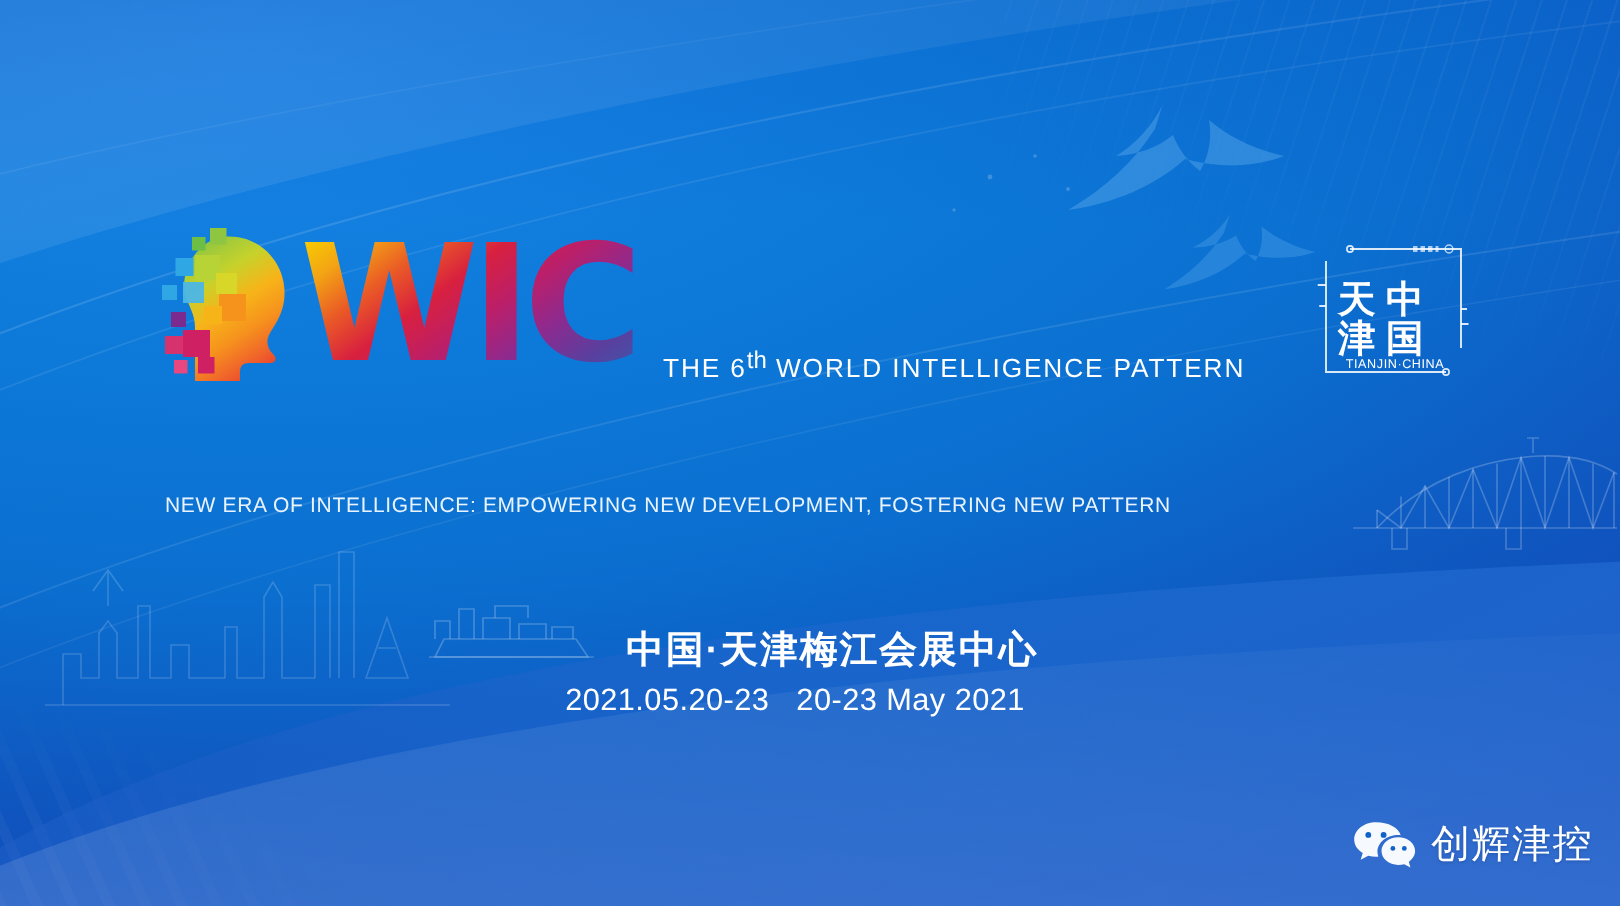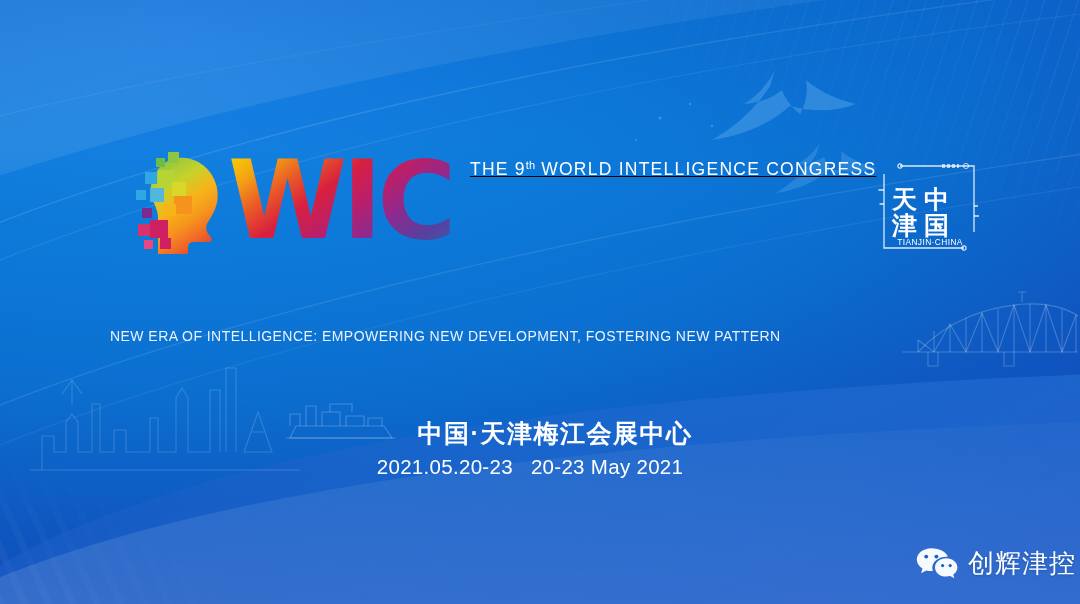--- a/index.html
+++ b/index.html
@@ -38,38 +38,38 @@
     pointer-events:none;
   }
 
   svg.layer{ position:absolute; inset:0; width:1080px; height:604px; pointer-events:none; }
 
   
   .content{ position:absolute; inset:0; }
 
   
   .logorow{
-    position:absolute; left:128px; top:152px; height:104px;
-    display:flex; text-decoration:underline;
+    position:absolute; left:100px; top:152px; height:104px;
+    display:flex; align-items:flex-end;
   }
   .headmark{ width:96px; height:104px; margin-right:6px; }
   .wic{ width:222px; height:102px; margin-left:-2px; }
 
   .titleblock{ margin-left:20px; padding-bottom:1px; }
   .cn-title{
     font-size:48px; line-height:52px; color:#fff; font-weight:700;
     letter-spacing:1.5px; white-space:nowrap;
     font-family:"DejaVu Sans","Liberation Sans",sans-serif;
     text-shadow:0 1px 2px rgba(0,40,90,.25);
   }
   .en-title{
     font-size:17.5px; line-height:20px; color:#fff; font-weight:400;
     letter-spacing:1.25px; white-space:nowrap; margin-top:3px;
   }
-  .en-title sup{ font-size:11px; vertical-align:6px; letter-spacing:0;margin-top:39px; }
+  .en-title sup{ font-size:16px; vertical-align:6px; letter-spacing:0;margin-top:39px; }
 
   
   .badge{ position:absolute; left:878px; top:160px; width:104px; height:94px; }
 
   
   .slogan{
     position:absolute; left:104px; top:262px; width:900px;
     font-size:45px; line-height:54px; font-weight:700; color:#fff;
     letter-spacing:2.5px; white-space:nowrap;
     font-family:"DejaVu Sans","Liberation Sans",sans-serif;
@@ -90,21 +90,21 @@
   }
   .dates{
     position:absolute; left:0; top:454px; width:1060px; text-align:center;
     font-size:20.5px; line-height:26px; color:#fff; font-weight:400;
     letter-spacing:.3px;
   }
   .dates .gap{ display:inline-block; width:18px; }
 
   
   .watermark{
-    position:absolute; right:4px; bottom:24px;
+    position:absolute; right:18px; bottom:24px;
     display:flex; align-items:center; gap:9px;
   }
   .wx-icon{ width:44px; height:34px; opacity:.96; }
   .wm-text{
     font-size:26px; line-height:30px; color:#fff; font-weight:400;
     letter-spacing:1px;
     font-family:"DejaVu Sans","Liberation Sans",sans-serif;
     text-shadow:0 1px 2px rgba(0,40,90,.3);
   }
 </style>
@@ -252,21 +252,21 @@
             <stop offset=".55" stop-color="#bb1f69"></stop>
             <stop offset=".70" stop-color="#8d2a8f"></stop>
             <stop offset=".85" stop-color="#5a3f9e"></stop>
             <stop offset="1" stop-color="#3a5aae"></stop>
           </linearGradient>
         </defs>
         <text x="0" y="86" font-family="DejaVu Sans, Liberation Sans, sans-serif" font-size="108" font-weight="700" letter-spacing="-5" fill="url(#wg)">WIC</text>
       </svg>
 
       <div class="titleblock">
-        <div class="en-title"><span>THE 9</span><sup>th</sup><span> WORLD INTELLIGENCE CONGRESS</span></div>
+        <div class="en-title"><span>THE 6</span><sup>th</sup><span> WORLD INTELLIGENCE PATTERN</span></div>
       </div>
     </div>
 
     <svg class="badge" viewBox="0 0 104 94">
 
       <g fill="none" stroke="#ffffff" stroke-opacity=".85" stroke-width="1.3">
         <path d="M6 14 L 6 88 L 86 88"></path>
         <path d="M22 6 L 96 6 L 96 72"></path>
         <path d="M6 30 L 0.5 30 M 6 44 L 1.5 44"></path>
         <path d="M96 56 L 101 56 M 96 46 L 100 46"></path>

